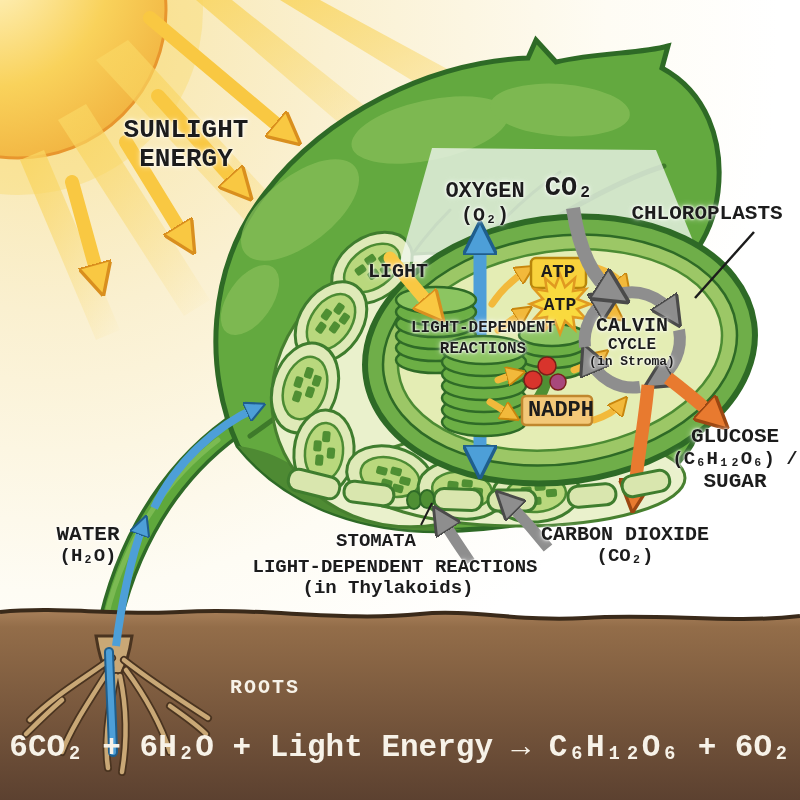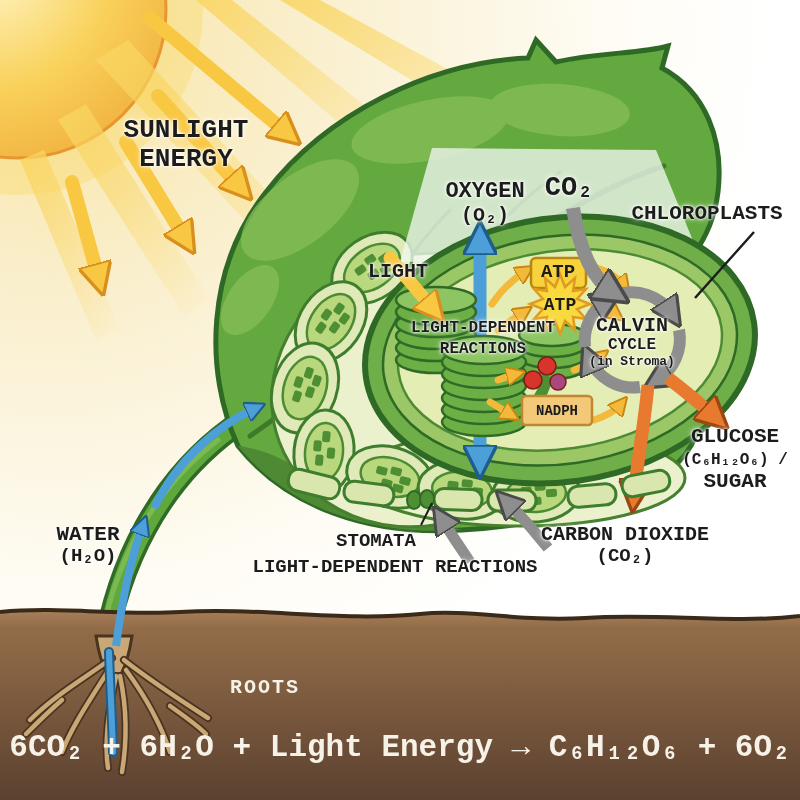--- a/index.html
+++ b/index.html
@@ -314,28 +314,29 @@
   <div class="lbl" style="left:186px;top:160px;font-size:26px;">ENERGY</div>
   <div class="lbl" style="left:398px;top:251px;font-size:20px;margin-top:20px;">LIGHT</div>
   <div class="lbl" style="left:485px;top:192px;font-size:22px;">OXYGEN</div>
   <div class="lbl" style="left:485px;top:215px;font-size:20px;">(O₂)</div>
   <div class="lbl" style="left:569px;top:188px;font-size:27px;">CO₂</div>
   <div class="lbl" style="left:707px;top:214px;font-size:21px;">CHLOROPLASTS</div>
   <div class="lbl" style="left:483px;top:328px;font-size:16px;">LIGHT-DEPENDENT</div>
   <div class="lbl" style="left:483px;top:349px;font-size:16px;">REACTIONS</div>
   <div class="lbl" style="left:558px;top:273px;font-size:19px;text-shadow:none;">ATP</div>
   <div class="lbl" style="left:560px;top:305px;font-size:18px;text-shadow:none;">ATP</div>
-  <div class="lbl" style="left:557px;top:411px;font-size:14px;text-shadow:none;">NADPH</div>
+  <div class="lbl" style="left:557px;top:411px;font-size:22px;text-shadow:none;padding-left:8px;">NADPH</div>
   <div class="lbl" style="left:632px;top:325px;font-size:20px;">CALVIN</div>
   <div class="lbl" style="left:632px;top:345px;font-size:16px;">CYCLE</div>
   <div class="lbl" style="left:632px;top:362px;font-size:13px;">(in Stroma)</div>
   <div class="lbl" style="left:735px;top:437px;font-size:21px;">GLUCOSE</div>
-  <div class="lbl" style="left:735px;top:460px;font-size:16px;">(C₆H₁₂O₆) /</div>
+  <div class="lbl" style="left:735px;top:460px;font-size:19px;">(C₆H₁₂O₆) /</div>
   <div class="lbl" style="left:735px;top:482px;font-size:21px;">SUGAR</div>
   <div class="lbl" style="left:88px;top:535px;font-size:21px;">WATER</div>
   <div class="lbl" style="left:88px;top:557px;font-size:19px;">(H₂O)</div>
   <div class="lbl" style="left:376px;top:534px;font-size:19px;margin-top:8px;">STOMATA</div>
   <div class="lbl" style="left:395px;top:568px;font-size:19px;">LIGHT-DEPENDENT REACTIONS</div>
+  <div class="lbl" style="left:388px;top:589px;font-size:19px;">(in Thylakoids)</div>
   <div class="lbl" style="left:625px;top:534px;font-size:20px;">CARBON DIOXIDE</div>
   <div class="lbl" style="left:625px;top:557px;font-size:19px;">(CO₂)</div>
   <div class="lbl white" style="left:265px;top:687px;font-size:20px;letter-spacing:2px;">ROOTS</div>
   <div class="lbl white" style="left:400px;top:748px;font-size:31px;">6CO₂ + 6H₂O + Light Energy → C₆H₁₂O₆ + 6O₂</div>
 </div>
 
 </body></html>

